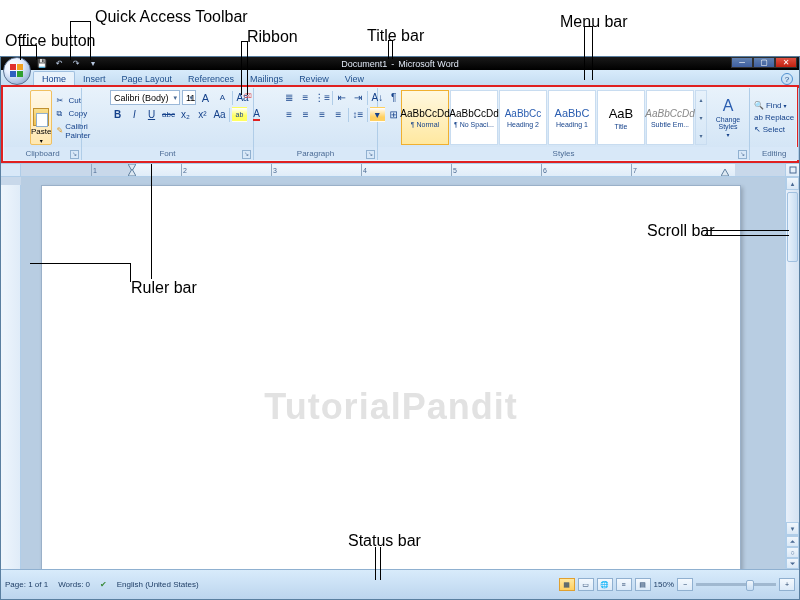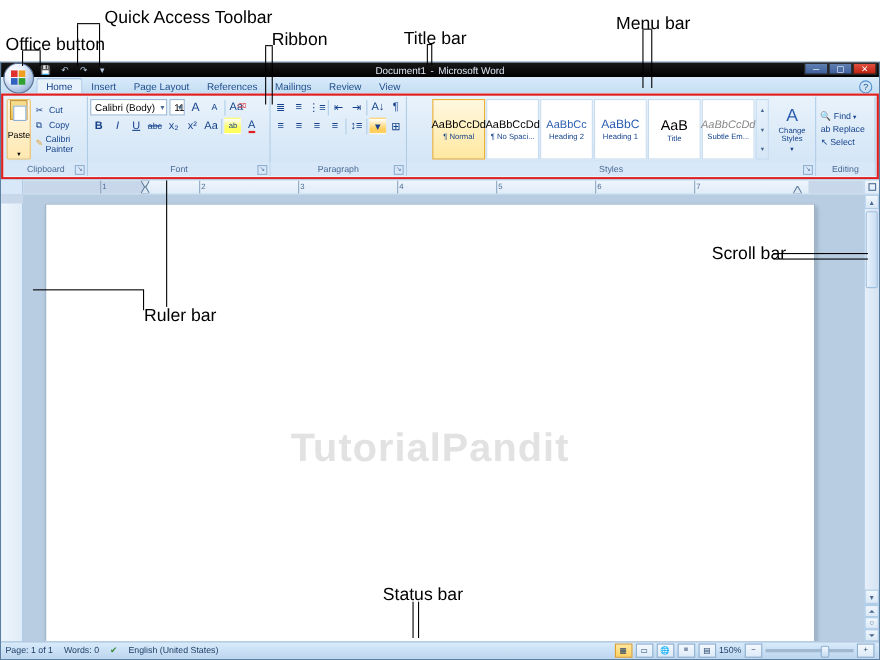--- a/index.html
+++ b/index.html
@@ -36,30 +36,30 @@
   
   .ribbon-wrap { background:#e8f2fb; border:2px solid #e02020; padding:1px; }
   .ribbon { height:72px; display:flex; background:linear-gradient(#e8f2fb,#d0e3f5); font-size:8px; }
   .group { border-right:1px solid #b0cde8; display:flex; flex-direction:column; position:relative; }
   .group-body { flex:1; display:flex; padding:2px; gap:2px; }
   .group-label { height:13px; text-align:center; font-size:8px; color:#4a6a94; background:#d8e8f8; line-height:13px; position:relative; }
   .dlaunch { position:absolute; right:2px; bottom:1px; width:9px; height:9px; border:1px solid #90b0d0; font-size:6px; color:#4a6a94; display:flex; align-items:center; justify-content:center; }
 
   
   .g-clip { width:78px; }
-  .paste { width:28px; display:flex; flex-direction:column; align-items:center; justify-content:space-between; border:1px solid #f0c060; background:linear-gradient(#fff8e8,#ffe8b0); border-radius:2px; gap:1px; }
+  .paste { width:28px; display:flex; flex-direction:column; align-items:center; justify-content:flex-end; border:1px solid #f0c060; background:linear-gradient(#fff8e8,#ffe8b0); border-radius:2px; gap:1px;margin-left:24px; }
   .paste-ico { width:16px; height:18px; background:linear-gradient(#f8e090,#f0c050); border:1px solid #c09030; position:relative; }
   .paste-ico::after{content:"";position:absolute;top:4px;left:2px;width:10px;height:12px;background:#fff;border:1px solid #90b0d0;}
   .clip-btns { display:flex; flex-direction:column; gap:1px; justify-content:center; }
   .clip-btn { display:flex; align-items:center; gap:2px; padding:1px 2px; font-size:8px; color:#15428b; }
   .ico-sm { width:10px; height:10px; display:inline-block; }
 
   
   .g-font { width:172px; }
-  .font-rows { display:flex; flex-direction:column; gap:2px; width:100%; }
+  .font-rows { display:flex; flex-direction:column; gap:2px; width:100%;margin-left:26px; }
   .font-r { display:flex; gap:2px; align-items:center; }
   .combo { height:15px; border:1px solid #9bb8d8; background:#fff; font-size:9px; display:flex; align-items:center; padding:0 3px; position:relative; }
   .combo::after { content:"▾"; position:absolute; right:2px; font-size:7px; color:#4a6a94; }
   .fname { width:70px; } .fsize { width:14px; }
   .bt { width:15px; height:15px; border:1px solid transparent; display:flex; align-items:center; justify-content:center; font-size:10px; color:#15428b; }
   .sep { width:1px; height:14px; background:#b0cde8; }
 
   
   .g-para { width:124px; }
 
@@ -95,21 +95,21 @@
   .page-scroll { flex:1; overflow:hidden; position:relative; padding:8px 0 0 20px; }
   .page { width:700px; height:900px; background:#fff; border:1px solid #9ab0c8; box-shadow:2px 2px 4px rgba(0,0,0,.2); position:relative; }
   .watermark { position:absolute; left:50%; top:200px; transform:translateX(-50%); font-size:36px; font-weight:bold; color:#e2e2e2; letter-spacing:1px; }
   .vscroll { width:14px; background:linear-gradient(90deg,#e8f0fa,#d4e2f2); border-left:1px solid #b0cde8; display:flex; flex-direction:column; }
   .sbtn { height:13px; display:flex; align-items:center; justify-content:center; font-size:7px; color:#4a6a94; border:1px solid #b0cde8; background:linear-gradient(#f0f6fc,#dae8f6); }
   .strack { flex:1; position:relative; }
   .sthumb { position:absolute; left:1px; right:1px; top:2px; height:70px; background:linear-gradient(90deg,#e8f2fc,#c8ddf2); border:1px solid #a0c0e0; border-radius:2px; }
   .browse { height:34px; border-top:1px solid #b0cde8; display:flex; flex-direction:column; }
 
   
-  .statusbar { height:16px; background:linear-gradient(#d8ebfb,#bcd5ee); border-top:1px solid #8fb0d0; display:flex; align-items:center; font-size:8px; color:#1f3e66; padding:0 4px; gap:10px; }
+  .statusbar { height:30px; background:linear-gradient(#d8ebfb,#bcd5ee); border-top:1px solid #8fb0d0; display:flex; align-items:center; font-size:8px; color:#1f3e66; padding:0 4px; gap:10px; }
   .status-right { margin-left:auto; display:flex; align-items:center; gap:3px; }
   .view-btn { width:16px; height:13px; border:1px solid #90b0d0; background:linear-gradient(#f4f9fe,#dceaf8); display:flex; align-items:center; justify-content:center; font-size:7px; }
   .view-btn.on { background:linear-gradient(#ffe8a0,#ffd060); border-color:#e0a030; }
   .zoom-slider { width:80px; height:3px; background:#a0b8d0; position:relative; }
   .zoom-slider::before{content:"";position:absolute;left:62%;top:-3px;width:6px;height:9px;background:linear-gradient(#f0f6fc,#c8ddf2);border:1px solid #90b0d0;border-radius:2px;}
 </style>
 </head>
 <body>
 
 <div class="annotation-layer">

